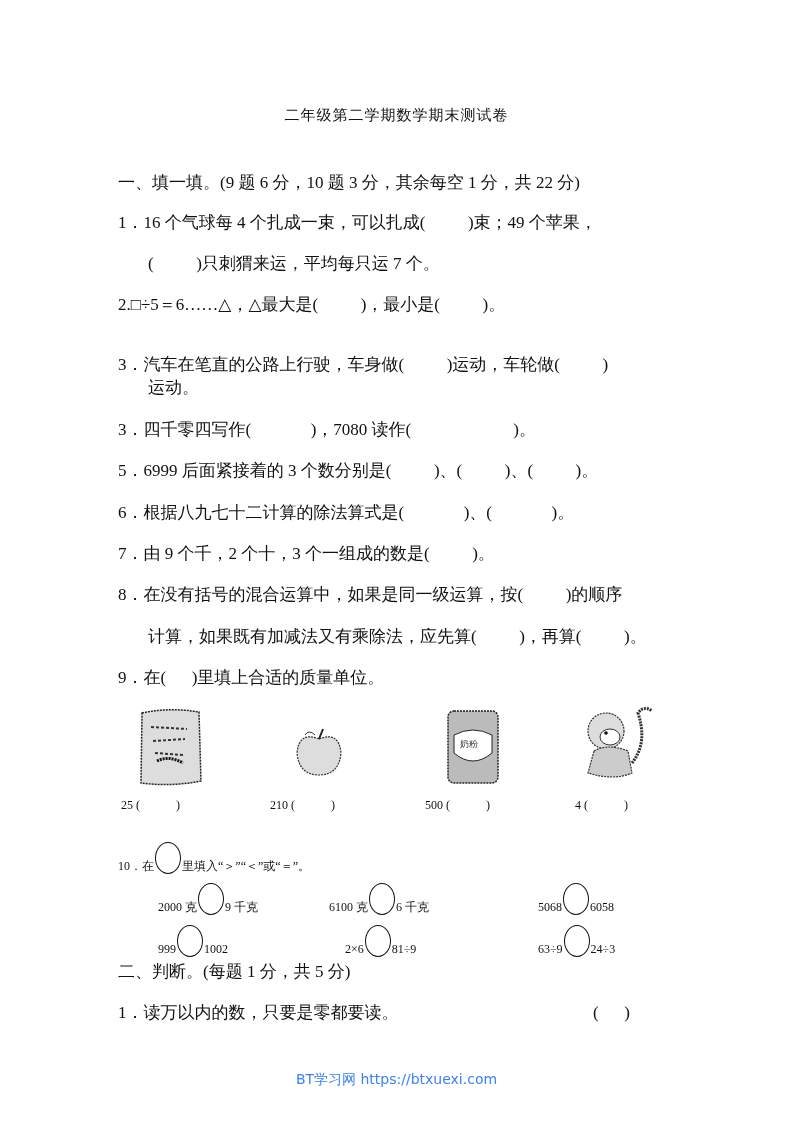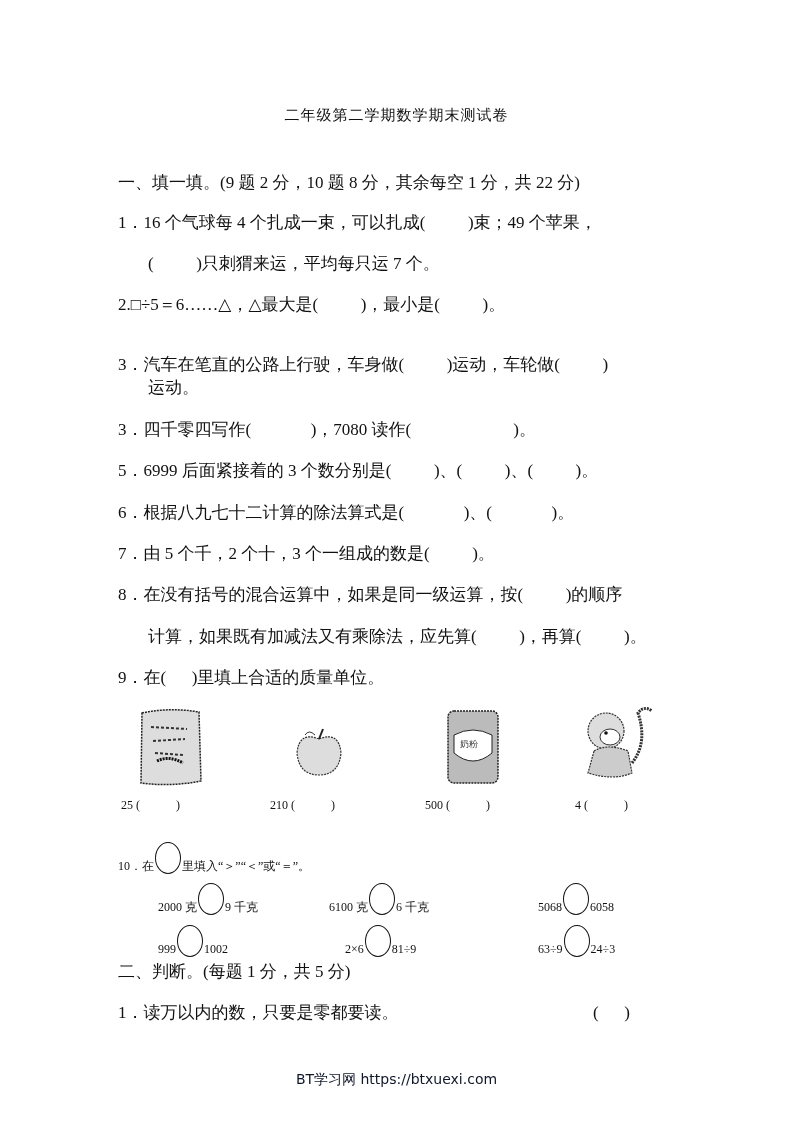--- a/index.html
+++ b/index.html
@@ -6,45 +6,45 @@
     body { width: 793px; height: 1122px; position: relative; overflow: hidden;
            font-family: "Liberation Serif", "DejaVu Serif", serif; color: #111; }
     .title { position: absolute; top: 106px; left: 0; width: 793px; text-align: center;
              font-family: "DejaVu Sans", sans-serif; font-weight: normal; font-size: 15px; letter-spacing: 1px; }
     .line { position: absolute; left: 118px; font-size: 17px; white-space: pre; line-height: 22px; }
     .indent { left: 148px; }
     .img { position: absolute; }
     .circle { display: inline-block; width: 24px; height: 30px; border: 1px solid #111; border-radius: 50%;
               vertical-align: -4px; margin: 0 1px; }
     .footer { position: absolute; top: 1071px; left: 0; width: 793px; text-align: center;
-              font-family: "DejaVu Sans", sans-serif; font-size: 14px; color: #0f172a; }
+              font-family: "DejaVu Sans", sans-serif; font-size: 14px; color: #3b82f6; }
     .row10 { position: absolute; font-size: 12px; white-space: pre; }
   </style>
 </head>
 <body>
 
 <div class="title">二年级第二学期数学期末测试卷</div>
 
-<div class="line" style="top:172px">一、填一填。(9 题 2 分，10 题 8 分，其余每空 1 分，共 22 分)</div>
+<div class="line" style="top:172px">一、填一填。(9 题 6 分，10 题 3 分，其余每空 1 分，共 22 分)</div>
 
 <div class="line" style="top:212px">1．16 个气球每 4 个扎成一束，可以扎成(          )束；49 个苹果，</div>
 <div class="line indent" style="top:253px">(          )只刺猬来运，平均每只运 7 个。</div>
 
 <div class="line" style="top:294px">2.□÷5＝6……△，△最大是(          )，最小是(          )。</div>
 
 <div class="line" style="top:354px">3．汽车在笔直的公路上行驶，车身做(          )运动，车轮做(          )</div>
 <div class="line indent" style="top:377px">运动。</div>
 
 <div class="line" style="top:419px">3．四千零四写作(              )，7080 读作(                        )。</div>
 
 <div class="line" style="top:460px">5．6999 后面紧接着的 3 个数分别是(          )、(          )、(          )。</div>
 
 <div class="line" style="top:502px">6．根据八九七十二计算的除法算式是(              )、(              )。</div>
 
-<div class="line" style="top:543px">7．由 5 个千，2 个十，3 个一组成的数是(          )。</div>
+<div class="line" style="top:543px">7．由 9 个千，2 个十，3 个一组成的数是(          )。</div>
 
 <div class="line" style="top:584px">8．在没有括号的混合运算中，如果是同一级运算，按(          )的顺序</div>
 <div class="line indent" style="top:626px">计算，如果既有加减法又有乘除法，应先算(          )，再算(          )。</div>
 
 <div class="line" style="top:667px">9．在(      )里填上合适的质量单位。</div>
 
 <div class="img" style="left:137px;top:707px;width:66px;height:80px;">
   <svg width="66" height="80" viewBox="0 0 66 80">
     <path d="M5 6 Q33 0 62 5 L64 74 Q33 80 4 76 Z" fill="#ddd" stroke="#222" stroke-width="1.5" stroke-dasharray="2 1"></path>
     <path d="M14 20 L50 22 M16 34 L48 32 M18 46 L46 48" stroke="#333" stroke-width="2" stroke-dasharray="3 2"></path>

